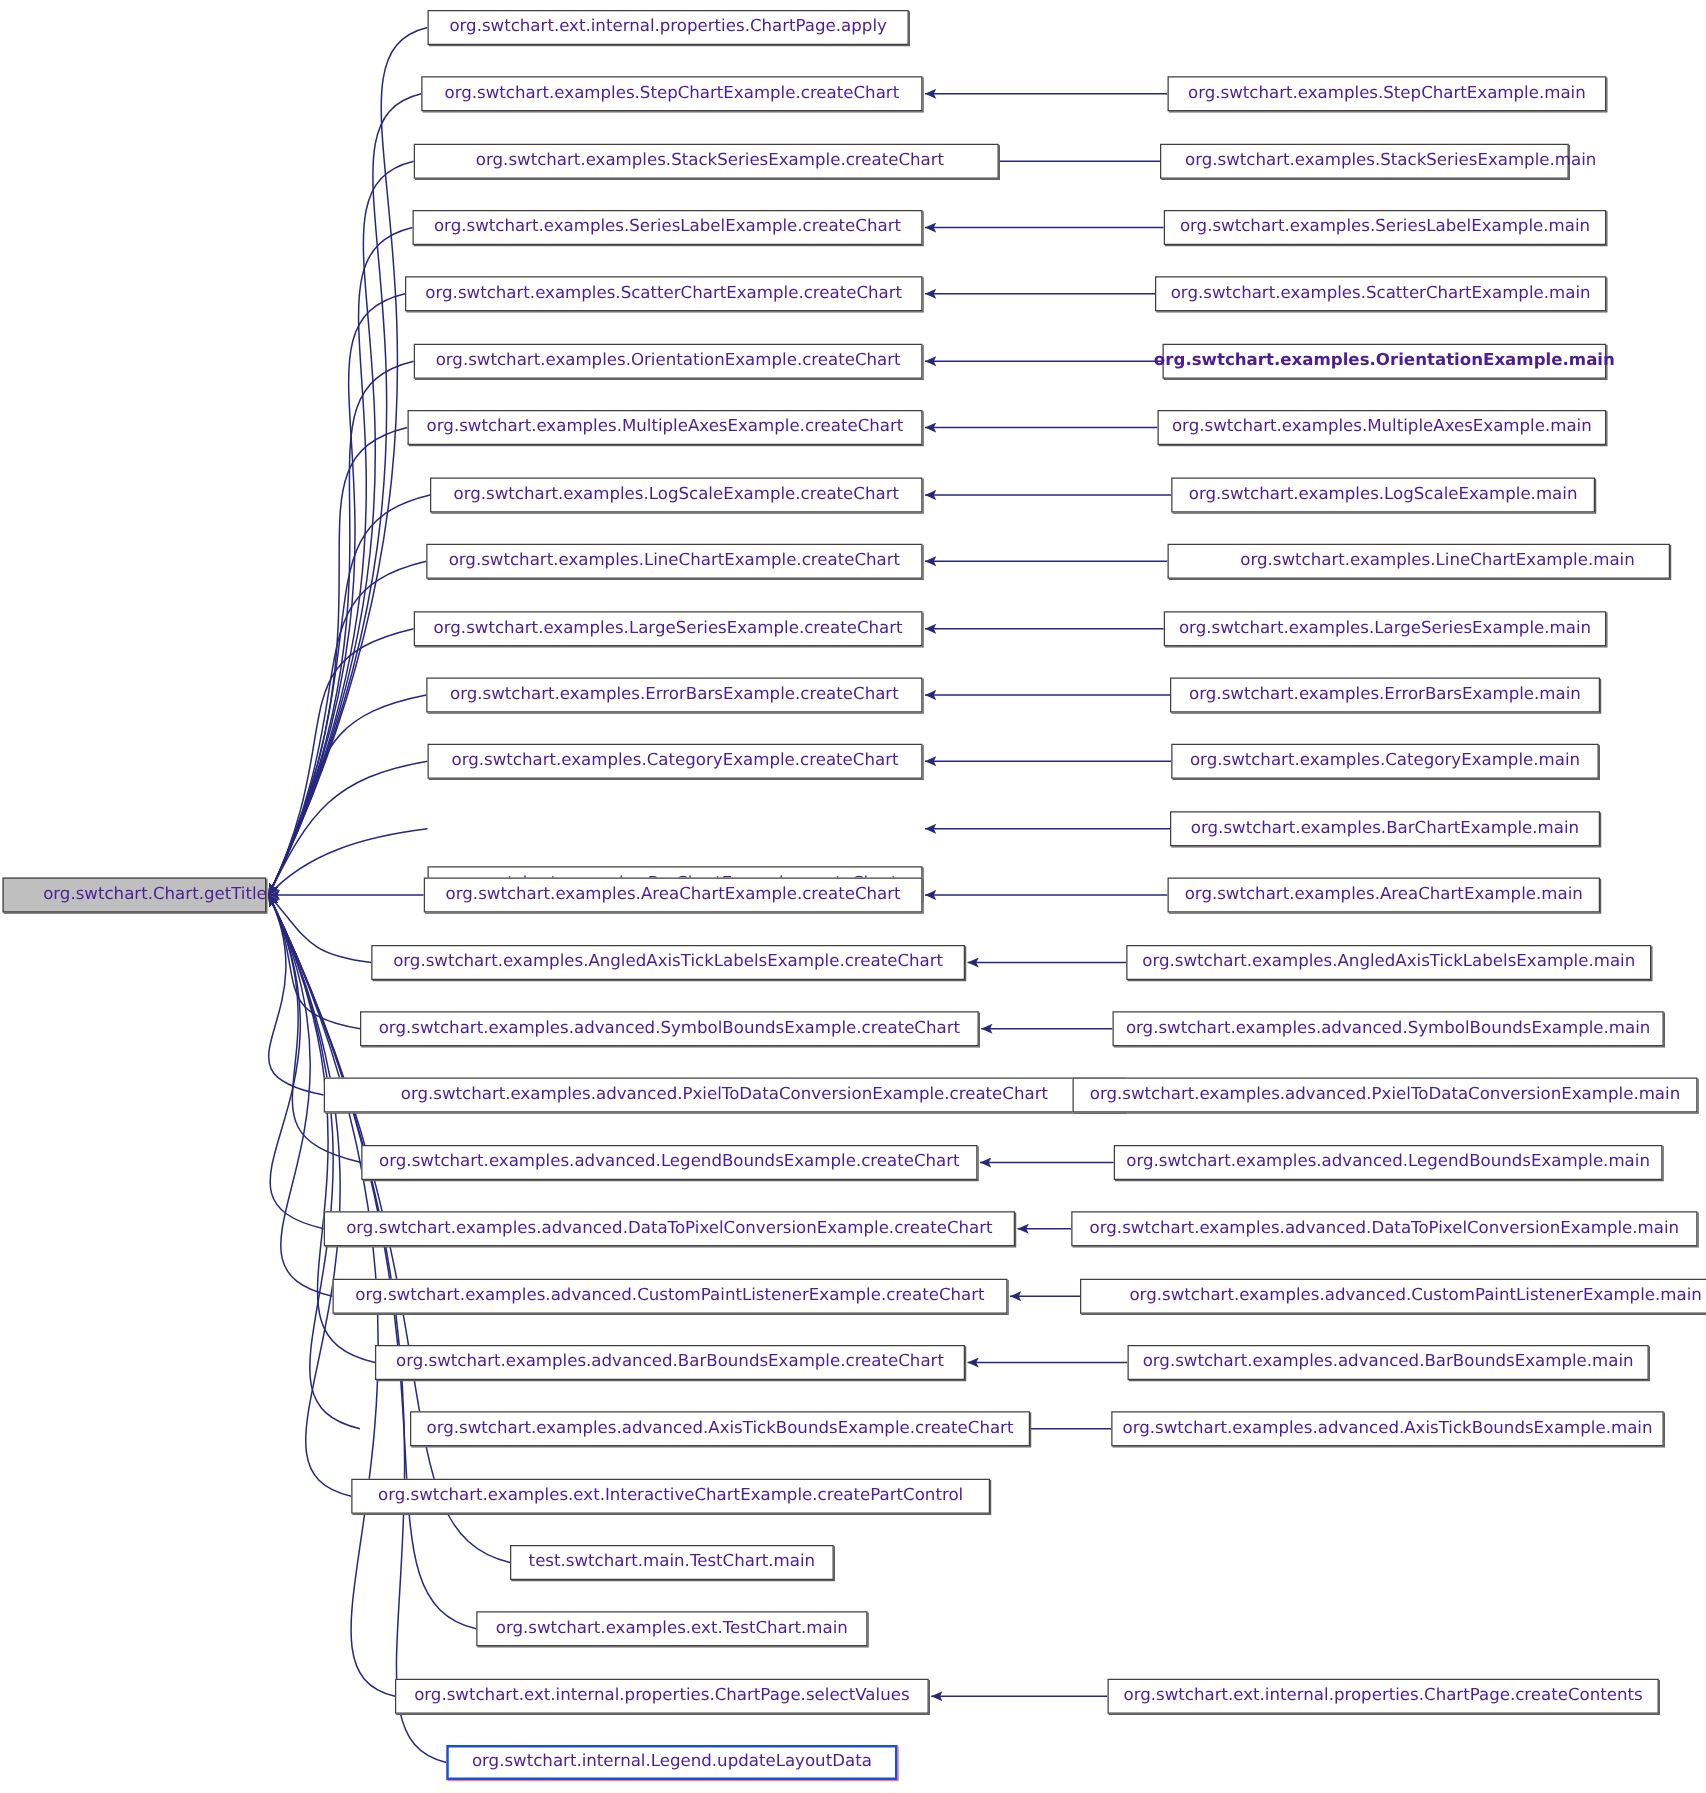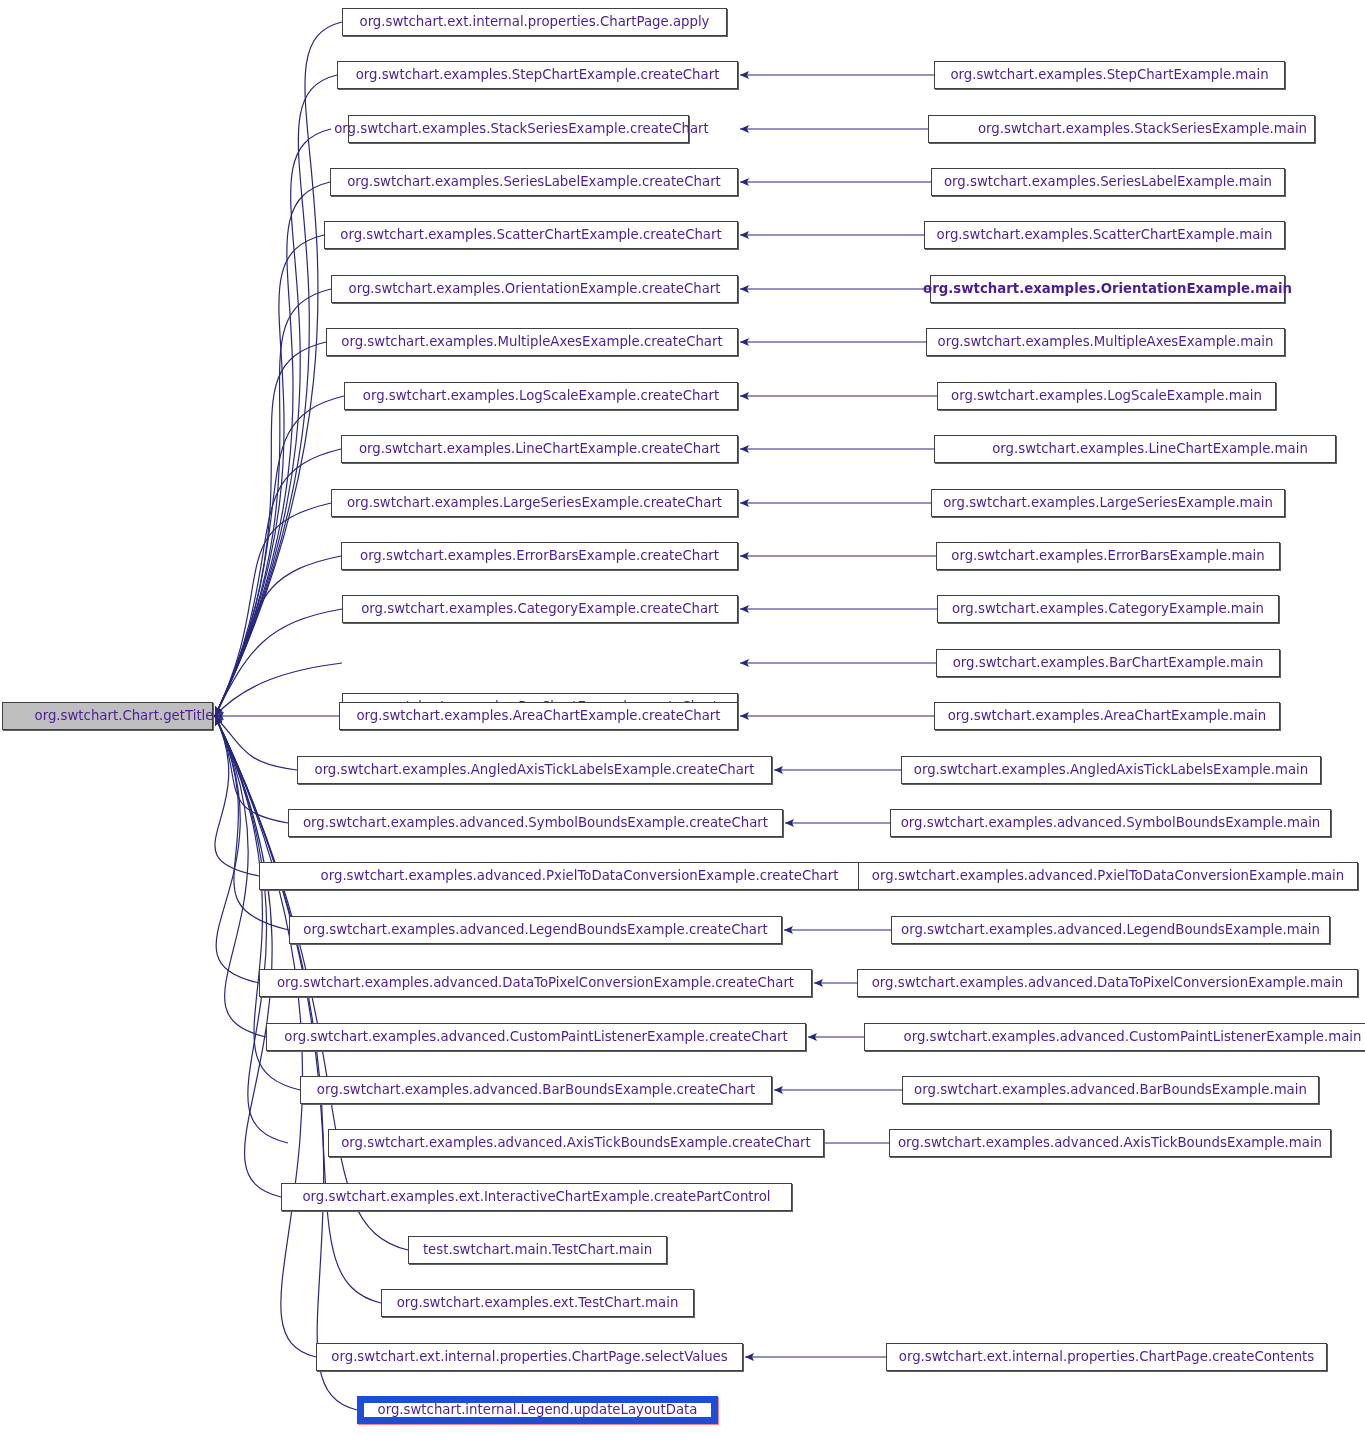--- a/index.html
+++ b/index.html
@@ -37,21 +37,21 @@
     line-height: 1;
     white-space: nowrap;
     height: 28px;
     padding: 0 6px;
   }
   .node.root {
     background: #bfbfbf;
     border: 1px solid #404040;
   }
   .node.highlight {
-    border: 7px solid #1d4ed8;
+    border: 2px solid #1d4ed8;
     box-shadow: 1px 1px 0 0 #ff8080;
   }
   .node-label {
     display: block;
   }
 </style>
 </head>
 <body>
 
 <div id="canvas">
@@ -119,24 +119,24 @@
       </div>
       <div class="node" style="left: 342px; top: 8px; width: 385px;">
         <span class="node-label">org.swtchart.ext.internal.properties.ChartPage.apply</span>
       </div>
       <div class="node" style="left: 337px; top: 61px; width: 401px;">
         <span class="node-label">org.swtchart.examples.StepChartExample.createChart</span>
       </div>
       <div class="node" style="left: 934px; top: 61px; width: 351px;">
         <span class="node-label">org.swtchart.examples.StepChartExample.main</span>
       </div>
-      <div class="node" style="left: 348px; top: 115px; width: 341px; padding-left: 12px;">
+      <div class="node" style="left: 331px; top: 115px; width: 468px; padding-left: 12px;">
         <span class="node-label">org.swtchart.examples.StackSeriesExample.createChart</span>
       </div>
-      <div class="node" style="left: 928px; top: 115px; width: 387px; padding-left: 48px;">
+      <div class="node" style="left: 928px; top: 115px; width: 327px; padding-left: 48px;">
         <span class="node-label">org.swtchart.examples.StackSeriesExample.main</span>
       </div>
       <div class="node" style="left: 330px; top: 168px; width: 408px;">
         <span class="node-label">org.swtchart.examples.SeriesLabelExample.createChart</span>
       </div>
       <div class="node" style="left: 931px; top: 168px; width: 354px;">
         <span class="node-label">org.swtchart.examples.SeriesLabelExample.main</span>
       </div>
       <div class="node" style="left: 324px; top: 221px; width: 414px;">
         <span class="node-label">org.swtchart.examples.ScatterChartExample.createChart</span>

